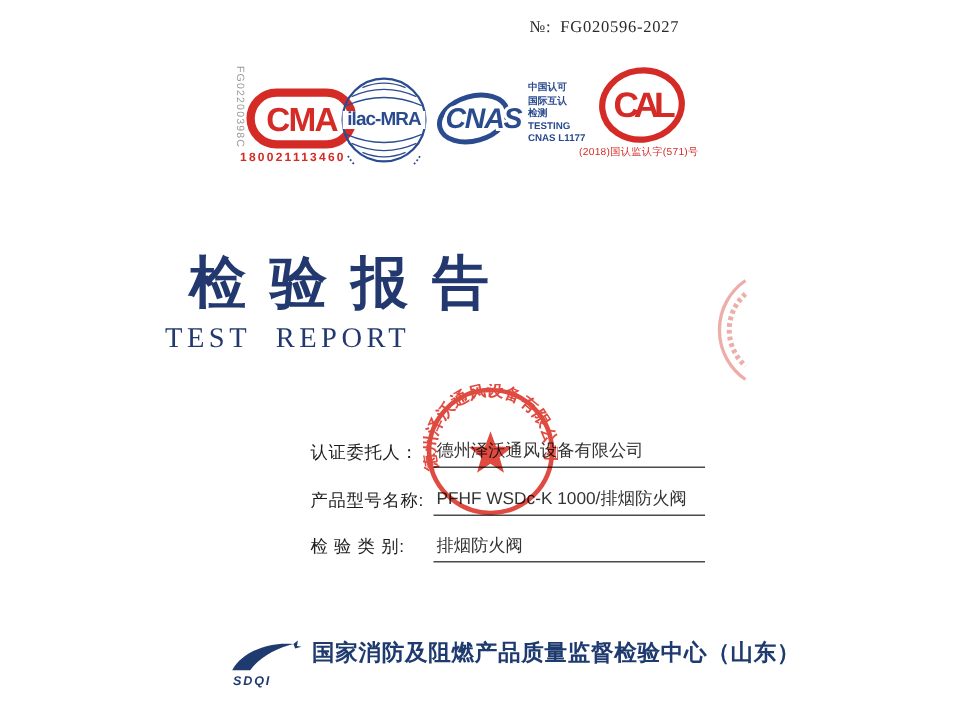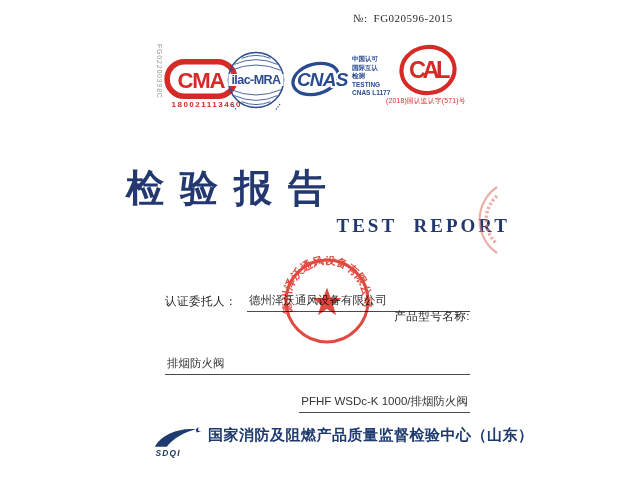--- a/index.html
+++ b/index.html
@@ -11,54 +11,54 @@
 
   
   #report-no{top:12px;left:353px;font-size:11px;color:#2a2a2a;letter-spacing:.5px;font-family:"Liberation Serif","DejaVu Serif",serif;}
   #report-no .num{margin-left:6px;}
 
   
   #side-code{top:44px;left:163px;font-size:7px;color:#9a9a9a;letter-spacing:.8px;
     transform:rotate(90deg);transform-origin:0 0;white-space:nowrap;}
 
   
-  .logo-num{top:100px;left:160px;width:82px;text-align:right;font-size:8px;font-weight:bold;
+  .logo-num{top:100px;left:160px;width:82px;text-align:left;font-size:8px;font-weight:bold;
     color:#d42b26;letter-spacing:1.5px;}
   #cnas-lines{top:55px;left:352px;font-size:6.5px;line-height:8.6px;color:#2b4b8f;font-weight:bold;}
   #cal-caption{top:96px;left:386px;font-size:6.8px;color:#d42b26;letter-spacing:.2px;}
 
   
   #title-zh{top:163px;left:110px;width:400px;text-align:left;font-size:38px;font-weight:bold;
     color:#22386e;letter-spacing:16px;padding-left:16px;box-sizing:border-box;}
-  #title-en{top:215px;left:110px;width:400px;text-align:right;font-size:19px;font-weight:bold;
+  #title-en{top:215px;left:110px;width:400px;text-align:left;font-size:19px;font-weight:normal;
     color:#22386e;letter-spacing:3px;word-spacing:9px;font-family:"Liberation Serif","DejaVu Serif",serif;}
 
   
   .form-row{position:absolute;left:165px;width:305px;display:flex;align-items:flex-end;}
-  .form-row .lbl{flex:0 0 82px;font-size:11.5px;color:#1c1c1c;letter-spacing:.5px;white-space:nowrap;padding-bottom:3px;}
+  .form-row .lbl{flex:0 0 82px;font-size:11.5px;color:#1c1c1c;letter-spacing:.5px;white-space:nowrap;padding-bottom:3px;margin-left:42px;}
   .form-row .val{flex:1;border-bottom:1px solid #4a4a4a;font-size:11.5px;color:#333;
     padding:0 2px 3px 2px;white-space:nowrap;min-height:14px;}
-  #row-0{top:293px;} #row-1{top:309px;flex-direction:column;} #row-2{top:356px;}
+  #row-0{top:293px;} #row-1{top:325px;} #row-2{top:356px;}
 
   
   #company-stamp{top:256px;left:282px;width:90px;height:90px;mix-blend-mode:multiply;opacity:.92;}
   #partial-stamp{top:186px;left:472px;width:26px;height:68px;opacity:.65;}
 
   
   #footer-org-zh{top:426px;left:208px;font-size:15px;font-weight:bold;color:#1e3a6e;letter-spacing:.5px;}
   #footer-org-en{top:448px;left:206px;font-size:7.6px;color:#1e3a6e;font-family:"Liberation Serif","DejaVu Serif",serif;}
   svg text{font-family:"Liberation Sans","DejaVu Sans",sans-serif;}
 </style>
 </head>
 <body>
 
 <div id="page">
 
   <div class="abs" id="report-no">
-    <span>№:</span><span class="num">FG020596-2015</span>
+    <span>№:</span><span class="num">FG020596-2027</span>
   </div>
 
   <div class="abs" id="side-code">FG02200398C</div>
 
   <svg class="abs" style="top:56px;left:164px" width="74" height="46" viewBox="0 0 120 72">
     <rect x="5" y="8" width="110" height="56" rx="28" fill="none" stroke="#d42b26" stroke-width="9"></rect>
     <text x="60" y="50" text-anchor="middle" font-size="36" font-weight="bold" letter-spacing="-2" fill="#d42b26">CMA</text>
   </svg>
   <div class="abs logo-num">180021113460</div>
 
@@ -103,20 +103,21 @@
 
   <div class="form-row" id="row-0">
     <span class="lbl">认证委托人：</span>
     <span class="val">德州泽沃通风设备有限公司</span>
   </div>
   <div class="form-row" id="row-1">
     <span class="lbl">产品型号名称:</span>
     <span class="val">PFHF WSDc-K 1000/排烟防火阀</span>
   </div>
   <div class="form-row" id="row-2">
+    <span class="lbl">检 验 类 别:</span>
     <span class="val">排烟防火阀</span>
   </div>
 
   <svg class="abs" id="company-stamp" viewBox="0 0 100 100">
     <defs>
       <path id="stampArc" d="M12,65.3 A41 41 0 1 1 88,65.3" fill="none"></path>
     </defs>
     <circle cx="50" cy="50" r="45.5" fill="none" stroke="#dd3b30" stroke-width="3.4"></circle>
     <polygon points="50,35 54.1,46.3 66.2,46.7 56.7,54.2 60,65.8 50,59 40,65.8 43.3,54.2 33.8,46.7 45.9,46.3" fill="#dd3b30"></polygon>
     <text font-size="12" fill="#dd3b30" font-weight="bold">

